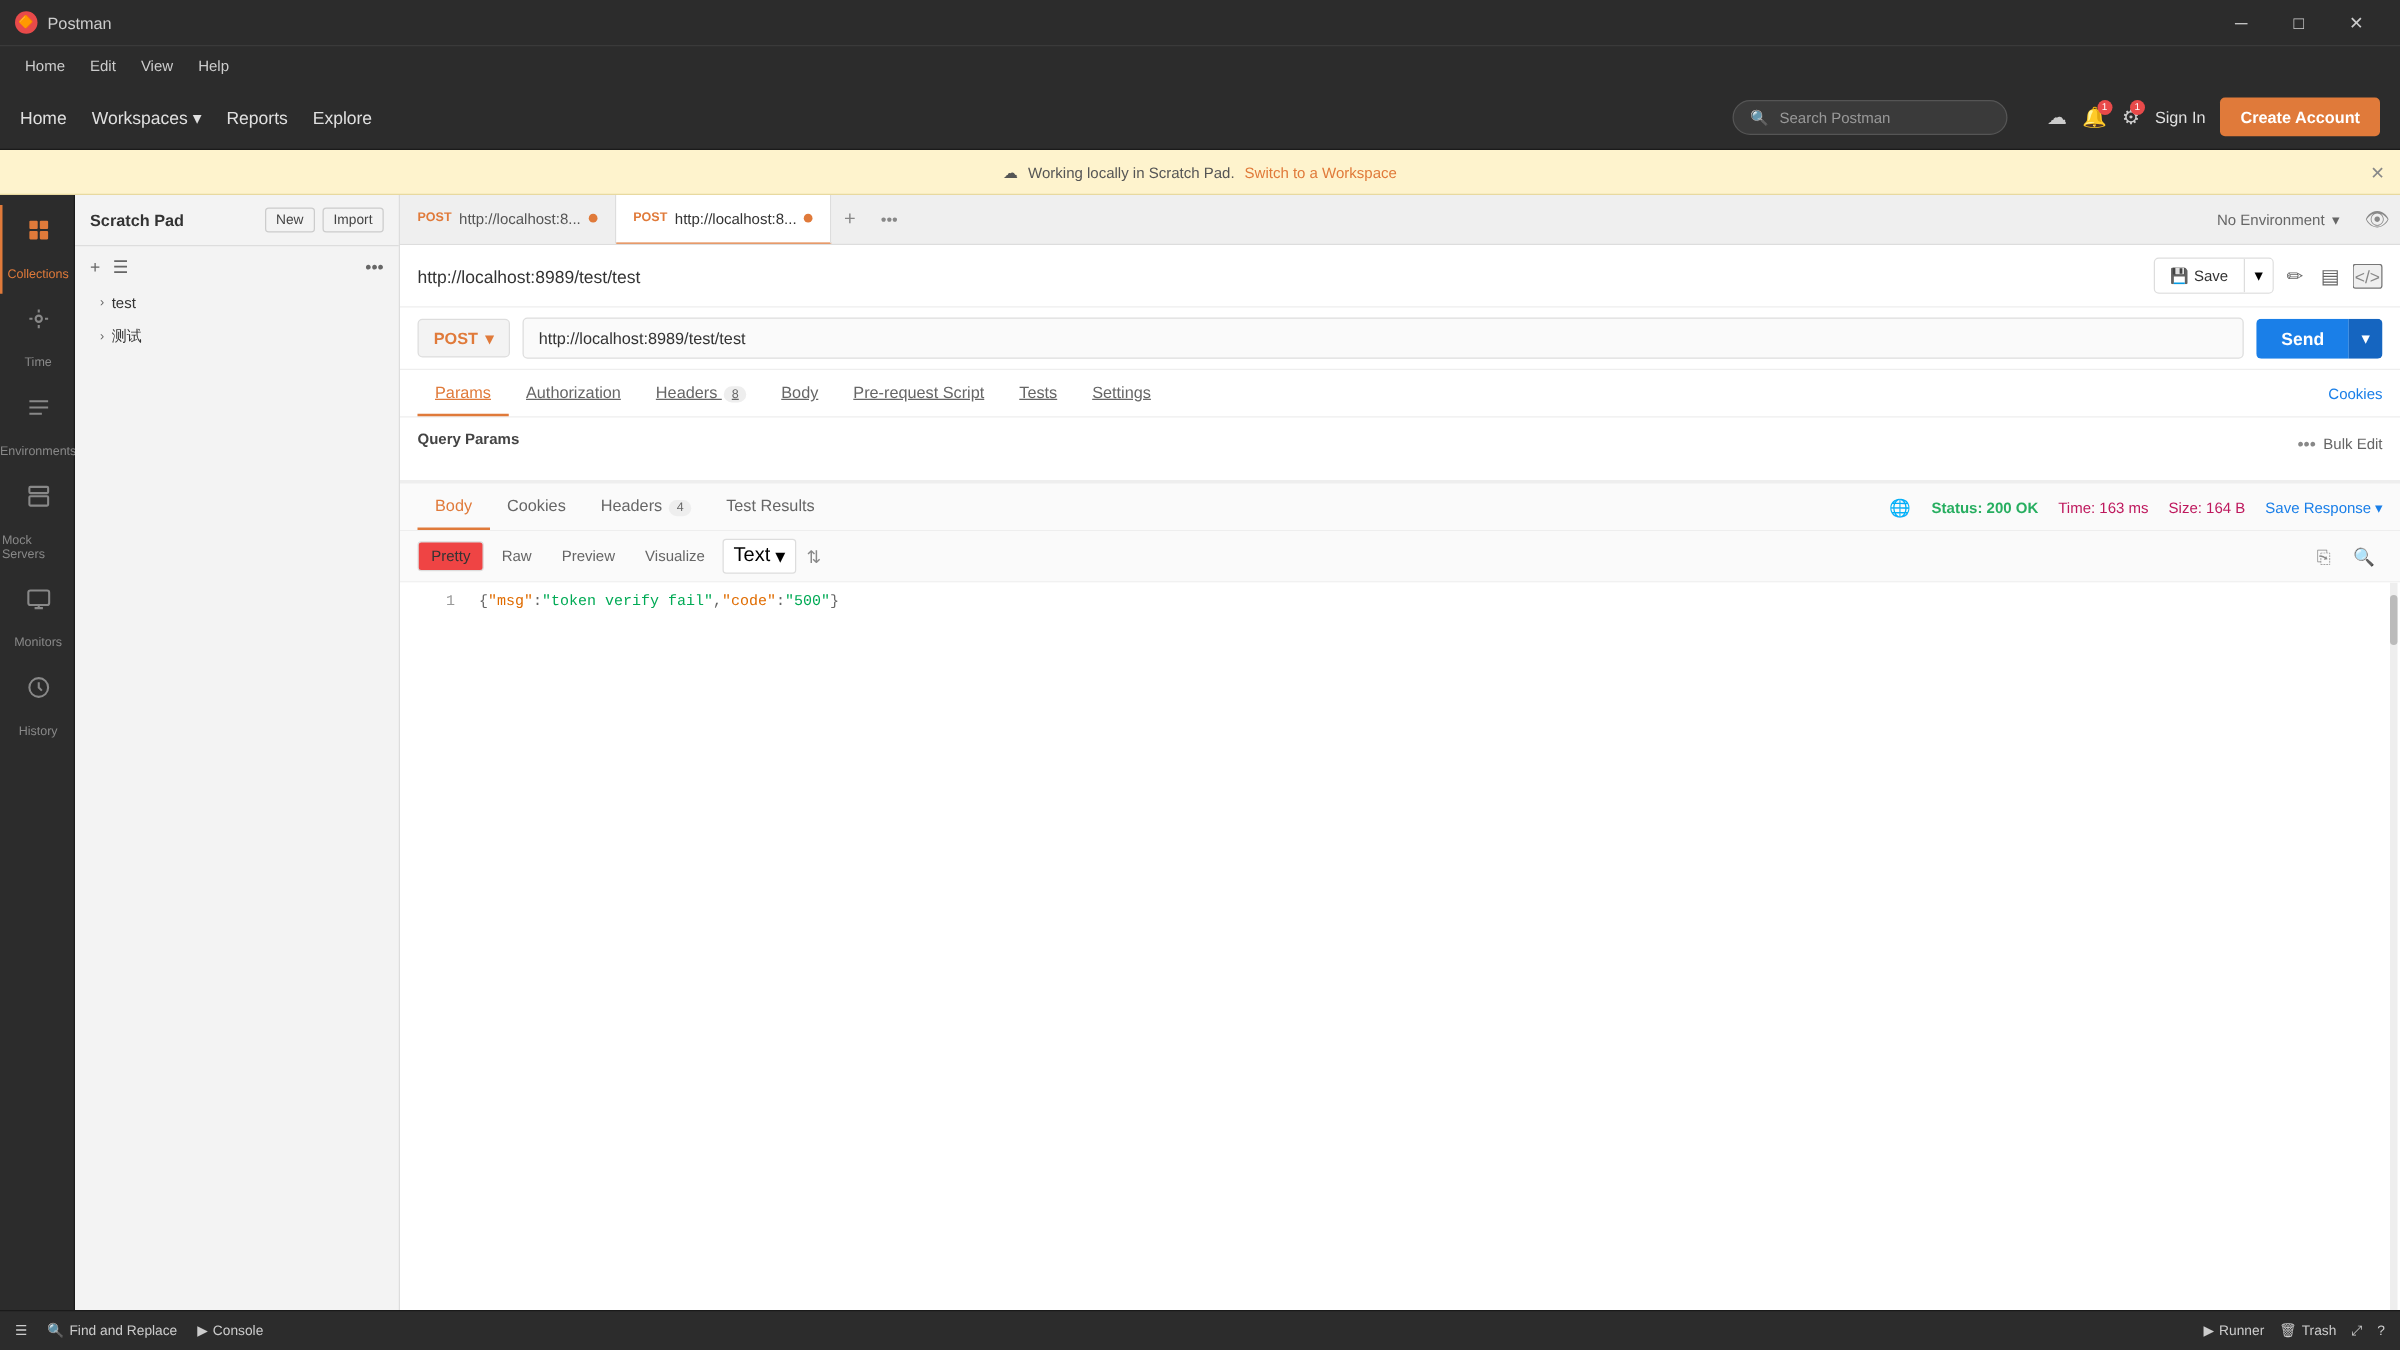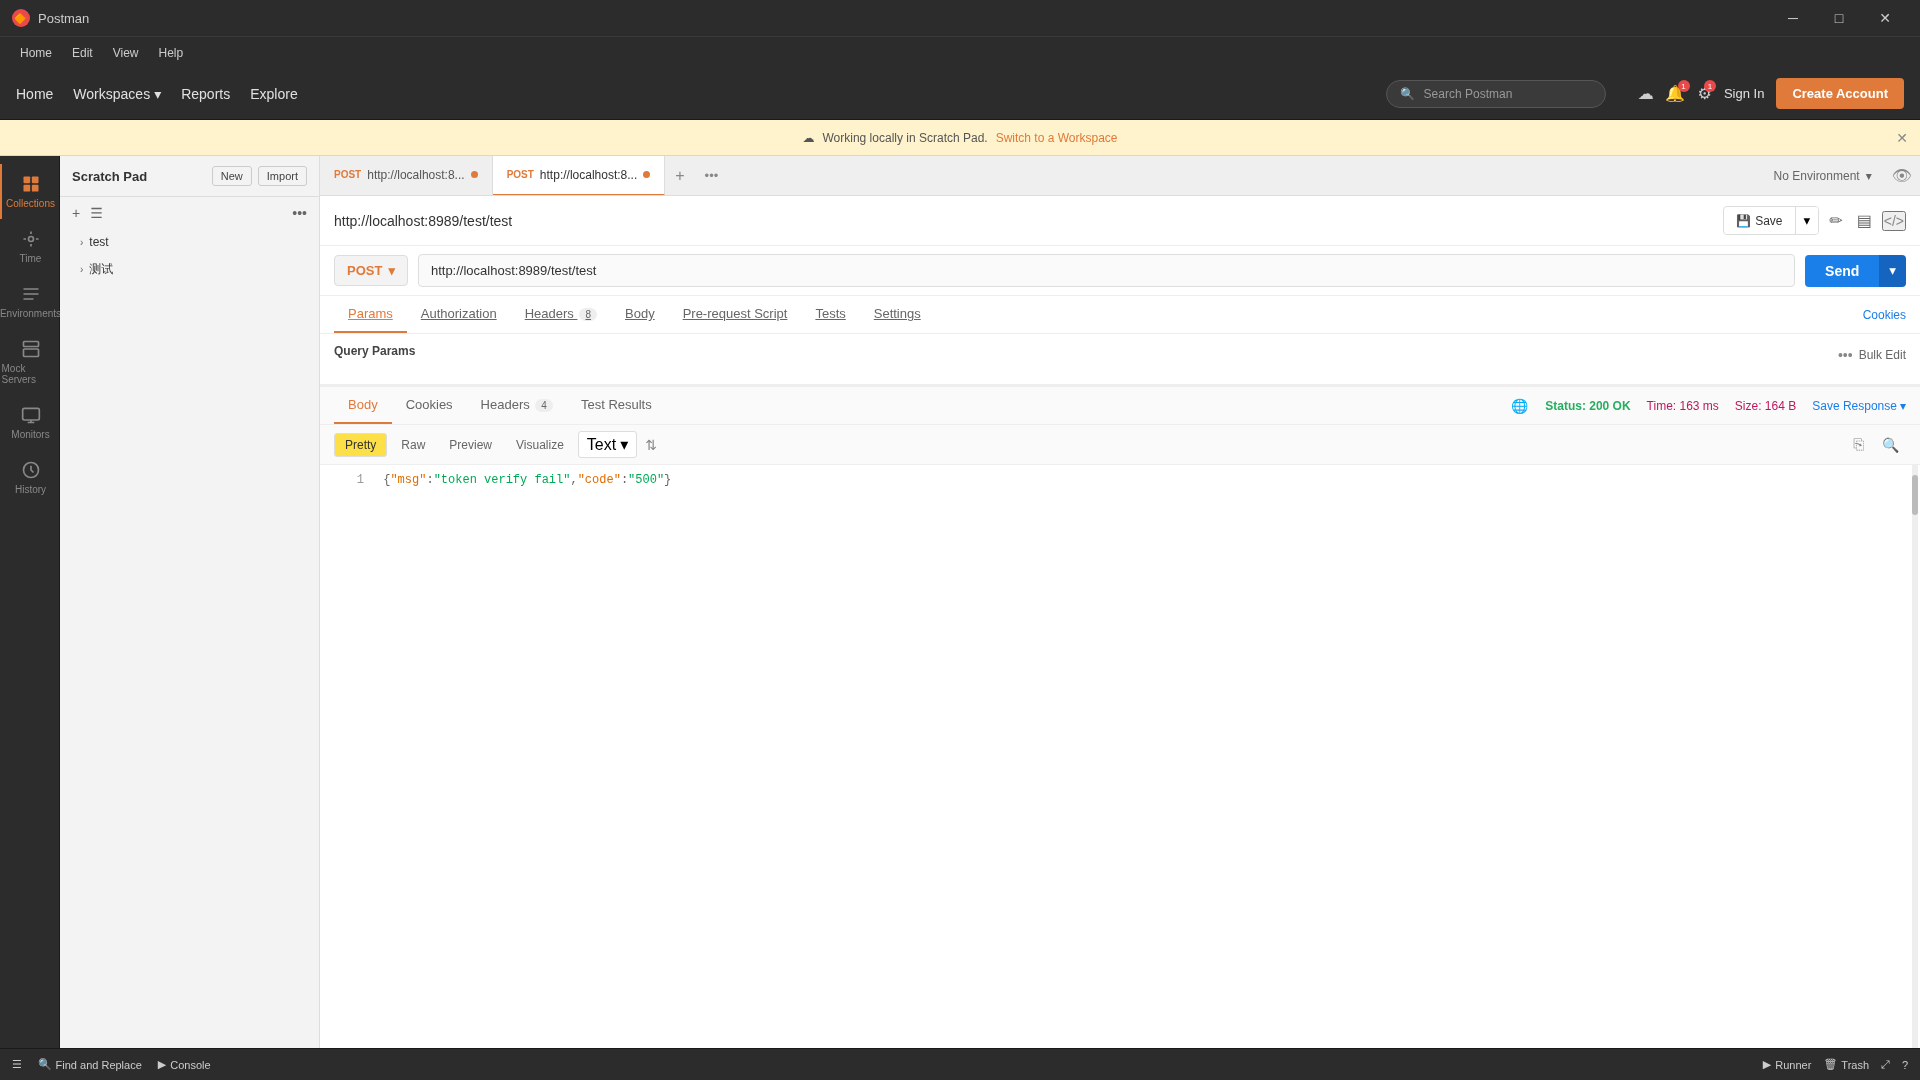--- a/index.html
+++ b/index.html
@@ -31,21 +31,21 @@
     
     #banner { height: 36px; background: #fef3cd; display: flex; align-items: center; justify-content: center; gap: 8px; font-size: 12px; color: #555; border-bottom: 1px solid #e8d9a0; position: relative; }
     #banner-close { position: absolute; right: 12px; cursor: pointer; color: #888; font-size: 14px; }
     #banner a { color: #e07a3a; text-decoration: none; font-weight: 500; }
 
     
     #main { display: flex; height: calc(1080px - 36px - 32px - 52px - 36px - 32px); }
 
     
     #sidebar-icons { width: 60px; background: #2c2c2c; display: flex; flex-direction: column; align-items: center; padding-top: 8px; gap: 0; border-right: 1px solid #1a1a1a; }
-    .sidebar-icon-item { width: 60px; display: flex; flex-direction: column; align-items: center; padding: 10px 0; cursor: pointer; color: #888; gap: 4px; font-size: 10px; border-left: 2px solid transparent; }
+    .sidebar-icon-item { width: 60px; display: flex; flex-direction: column; align-items: center; padding: 10px 0; cursor: pointer; color: #888; gap: 20px; font-size: 10px; border-left: 2px solid transparent; }
     .sidebar-icon-item.active { color: #e07a3a; border-left: 2px solid #e07a3a; }
     .sidebar-icon-item svg { width: 20px; height: 20px; }
 
     
     #left-panel { width: 260px; background: #f3f3f3; border-right: 1px solid #ddd; display: flex; flex-direction: column; }
     #left-panel-header { padding: 10px 12px; display: flex; align-items: center; justify-content: space-between; border-bottom: 1px solid #ddd; }
     #left-panel-title { font-size: 13px; font-weight: 600; color: #333; }
     #left-panel-actions { display: flex; gap: 6px; }
     .lp-action-btn { background: none; border: 1px solid #ccc; border-radius: 3px; padding: 3px 8px; font-size: 11px; cursor: pointer; color: #444; }
     #left-panel-toolbar { padding: 6px 10px; display: flex; align-items: center; justify-content: space-between; gap: 6px; }
@@ -107,21 +107,21 @@
     .resp-tab .badge { background: #eee; border-radius: 8px; padding: 1px 6px; font-size: 10px; margin-left: 2px; }
     #response-status { margin-left: auto; display: flex; align-items: center; gap: 16px; font-size: 12px; }
     .status-ok { color: #27ae60; font-weight: 600; }
     .status-meta { color: #be185d; }
     #save-response-btn { color: #1a7fe8; font-size: 12px; cursor: pointer; display: flex; align-items: center; gap: 3px; }
     .globe-icon { color: #888; font-size: 14px; cursor: pointer; }
 
     
     #format-bar { display: flex; align-items: center; gap: 4px; padding: 6px 14px; border-bottom: 1px solid #eee; background: #fafafa; }
     .format-btn { padding: 4px 10px; border: none; background: none; font-size: 12px; color: #666; cursor: pointer; border-radius: 3px; }
-    .format-btn.active { background: #fde047; border: 1px solid #ddd; color: #333; font-weight: 500; }
+    .format-btn.active { background: #ef4444; border: 1px solid #ddd; color: #333; font-weight: 500; }
     #format-type { display: flex; align-items: center; gap: 4px; background: #fff; border: 1px solid #ddd; border-radius: 3px; padding: 3px 8px; font-size: 16px; cursor: pointer; }
     #format-actions { margin-left: auto; display: flex; gap: 6px; }
     .format-action-btn { background: none; border: none; color: #888; font-size: 14px; cursor: pointer; padding: 2px 6px; }
 
     
     #response-body { flex: 1; padding: 8px 14px; font-family: 'Consolas', 'Courier New', monospace; font-size: 12px; color: #333; background: #fff; position: relative; overflow: auto; }
     .line-num { display: inline-block; color: #999; width: 30px; user-select: none; text-align: right; margin-right: 12px; }
     .resp-code { color: #333; }
     .json-key { color: #e06c00; }
     .json-str { color: #0a5; }

